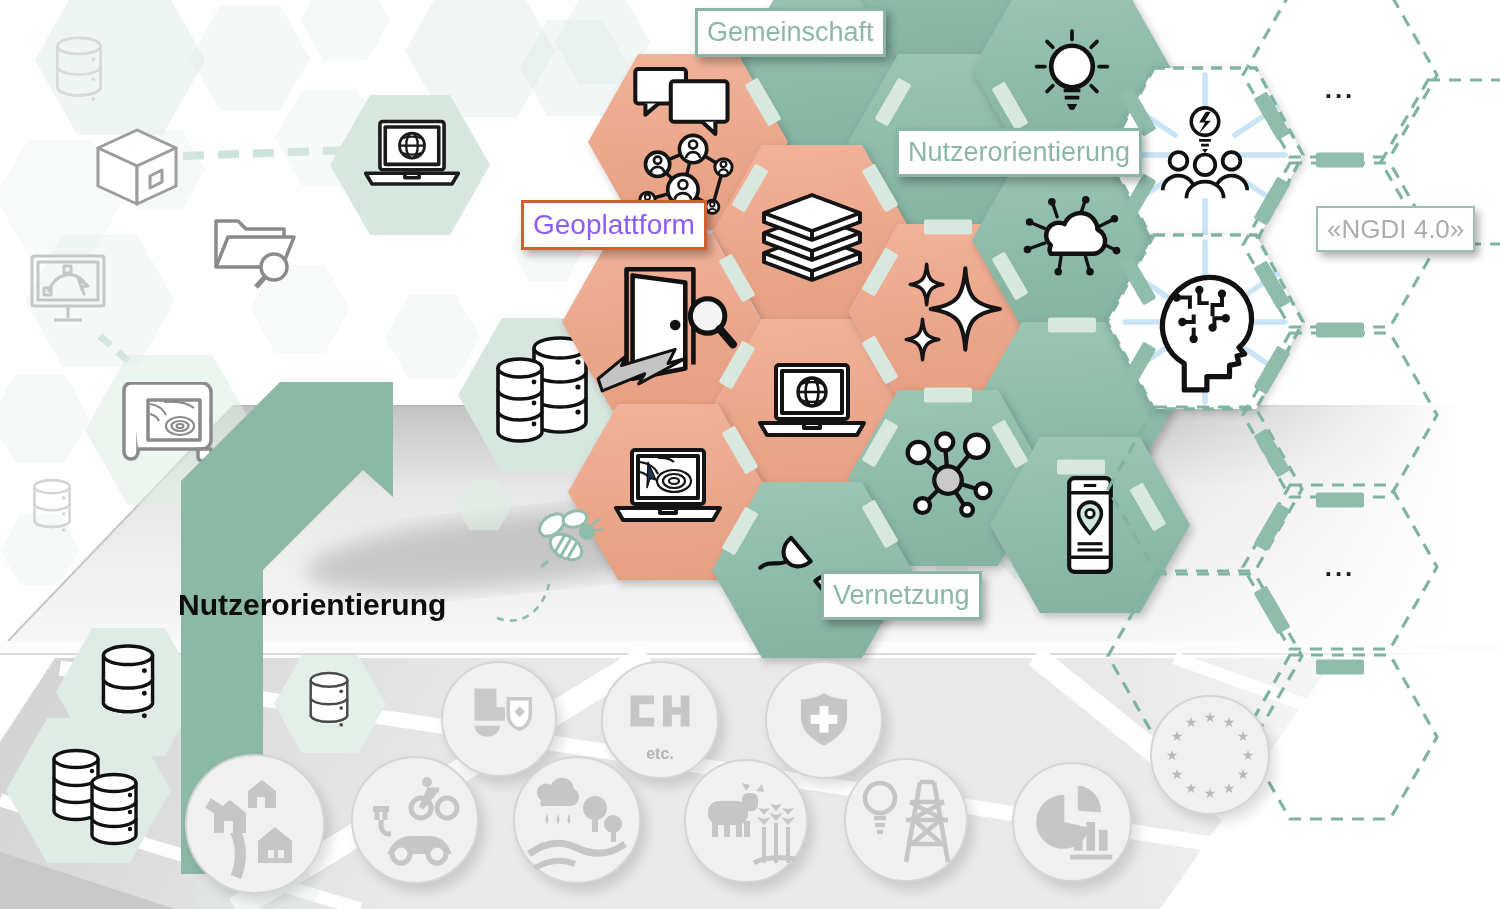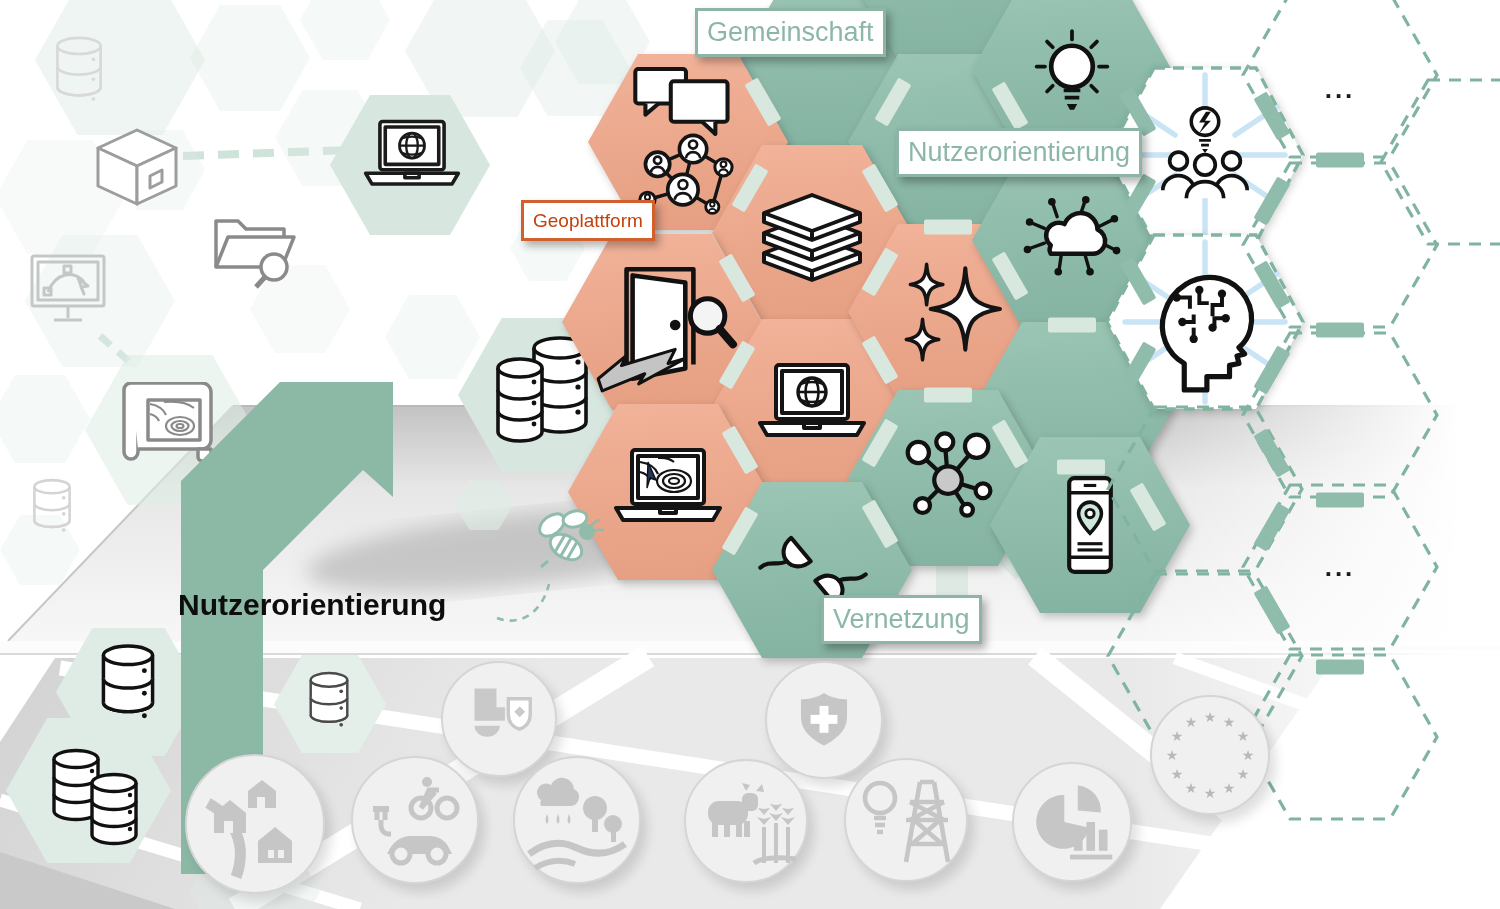--- a/index.html
+++ b/index.html
@@ -21,21 +21,21 @@
   
   .bar{position:absolute;width:48px;height:15px;border-radius:2px;transform:translate(-50%,-50%)}
   .bar.tealb{background:#8fbcab}
   .bar.mintb{background:#d8e8df}
   .r60{transform:translate(-50%,-50%) rotate(60deg)}
   .rm60{transform:translate(-50%,-50%) rotate(-60deg)}
   
   .label{position:absolute;background:#ffffff;border:3px solid #8cb5a6;color:#8cb7a7;
          font-weight:400;font-size:27px;line-height:1;padding:8px 9px;white-space:nowrap;
          box-shadow:4px 5px 8px rgba(0,0,0,.3);z-index:40}
-  .label.orange{border-color:#d2602f;color:#c2410c;font-size:19px}
+  .label.orange{border-color:#d2602f;color:#8b5cf6;font-size:28px}
   .label.graylb{border-color:#9fbdb1;border-width:2px;color:#acacac;font-size:26px}
   .strategy-text{position:absolute;font-size:30px;font-weight:700;color:#0d0d0d;z-index:40;white-space:nowrap}
   .dotstxt{font-size:26px;font-weight:700;color:#1c1c1c;letter-spacing:3px;line-height:1}
   
   .circle{position:absolute;border-radius:50%;background:#f0f0f0;border:2px solid #d5d5d5;
           box-shadow:6px 8px 12px rgba(0,0,0,.13);display:flex;align-items:center;justify-content:center;z-index:30}
   .etc-label{position:absolute;bottom:14px;width:100%;text-align:center;font-size:16px;font-weight:700;color:#b3b3b3}
   .z10{z-index:10}.z20{z-index:20}.z25{z-index:25}.z35{z-index:35}
 </style>
 </head>
@@ -655,20 +655,27 @@
   <div class="bar mintb r60 z25" style="left:1148px;top:507px"></div>
 
   <div class="circle" style="left:441px;top:661px;width:112px;height:112px">
     <svg width="76" height="72" viewBox="0 0 90 84">
       <path d="M16,6 h26 v22 h10 v16 h-36 z" fill="#c9c9c9"></path>
       <path d="M16,50 a15,13 0 0 0 30,0 z" fill="#c9c9c9"></path>
       <path d="M56,18 h26 v18 c0,11 -7,16 -13,18 c-6,-2 -13,-7 -13,-18 z" fill="#ffffff" stroke="#c9c9c9" stroke-width="4"></path>
       <rect x="65" y="29" width="9" height="9" transform="rotate(45 69.5 33.5)" fill="#c9c9c9"></rect>
     </svg>
   </div>
+  <div class="circle" style="left:601px;top:661px;width:114px;height:114px">
+    <svg width="62" height="44" viewBox="0 0 84 46" style="margin-bottom:18px">
+      <path d="M2,2 h32 v12 h-20 v18 h20 v12 h-32 z" fill="#c6c6c6"></path>
+      <path d="M46,2 h12 v16 h12 v-16 h12 v42 h-12 v-16 h-12 v16 h-12 z" fill="#c6c6c6"></path>
+    </svg>
+    <span class="etc-label">etc.</span>
+  </div>
   <div class="circle" style="left:765px;top:661px;width:114px;height:114px">
     <svg width="64" height="64" viewBox="0 0 100 100">
       <path d="M50,8 c12,8 26,10 36,10 v26 c0,24 -18,36 -36,46 c-18,-10 -36,-22 -36,-46 v-26 c10,0 24,-2 36,-10 z" fill="#c6c6c6"></path>
       <rect x="43" y="28" width="14" height="42" fill="#ffffff"></rect>
       <rect x="29" y="42" width="42" height="14" fill="#ffffff"></rect>
     </svg>
   </div>
   <div class="circle" style="left:185px;top:754px;width:136px;height:136px">
     <svg width="110" height="110" viewBox="0 0 110 110">
       <path d="M36,108 C48,76 34,48 8,34" stroke="#c6c6c6" stroke-width="11" fill="none"></path>
@@ -801,16 +808,17 @@
       </g>
       <circle cx="59" cy="27" r="6.5" fill="#8fbcab"></circle>
       <path d="M63,21 q4,-5 9,-6 M66,26 q5,-2 10,-1" fill="none" stroke-width="2.4"></path>
       <path d="M20,56 l-7,6" fill="none"></path>
     </g>
   </svg>
 
   <div class="label" style="left:695px;top:8px"><span>Gemeinschaft</span></div>
   <div class="label" style="left:896px;top:128px"><span>Nutzerorientierung</span></div>
   <div class="label orange" style="left:521px;top:200px"><span>Geoplattform</span></div>
-  <div class="label" style="left:821px;top:595px"><span>Vernetzung</span></div>
+  <div class="label graylb" style="left:1316px;top:206px"><span>«NGDI 4.0»</span></div>
+  <div class="label" style="left:821px;top:571px"><span>Vernetzung</span></div>
   <div class="strategy-text" style="left:178px;top:588px">Nutzerorientierung</div>
 
 </div>
 
 </body></html>

